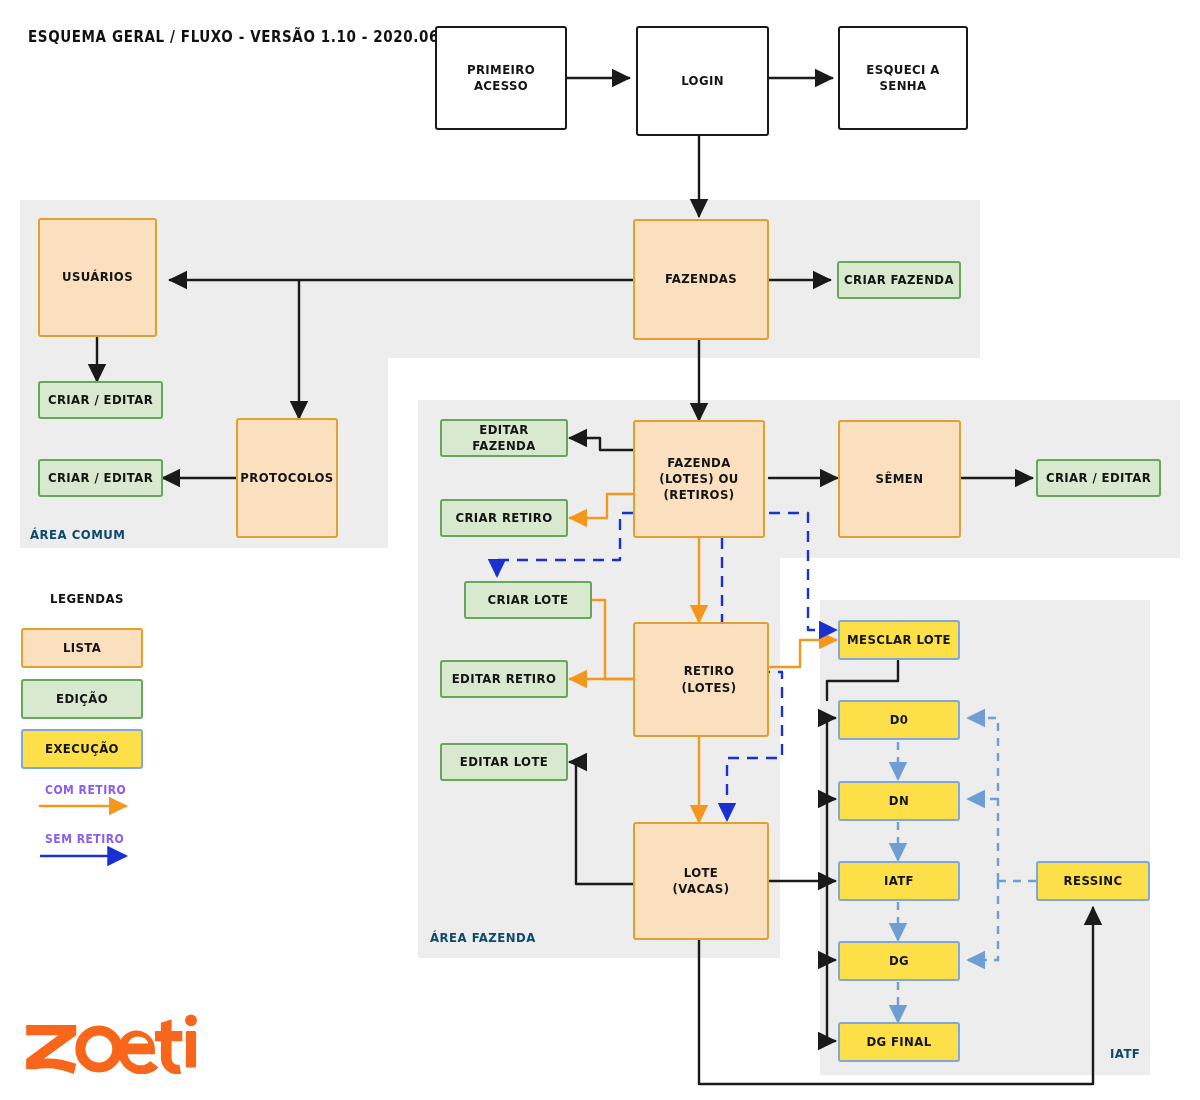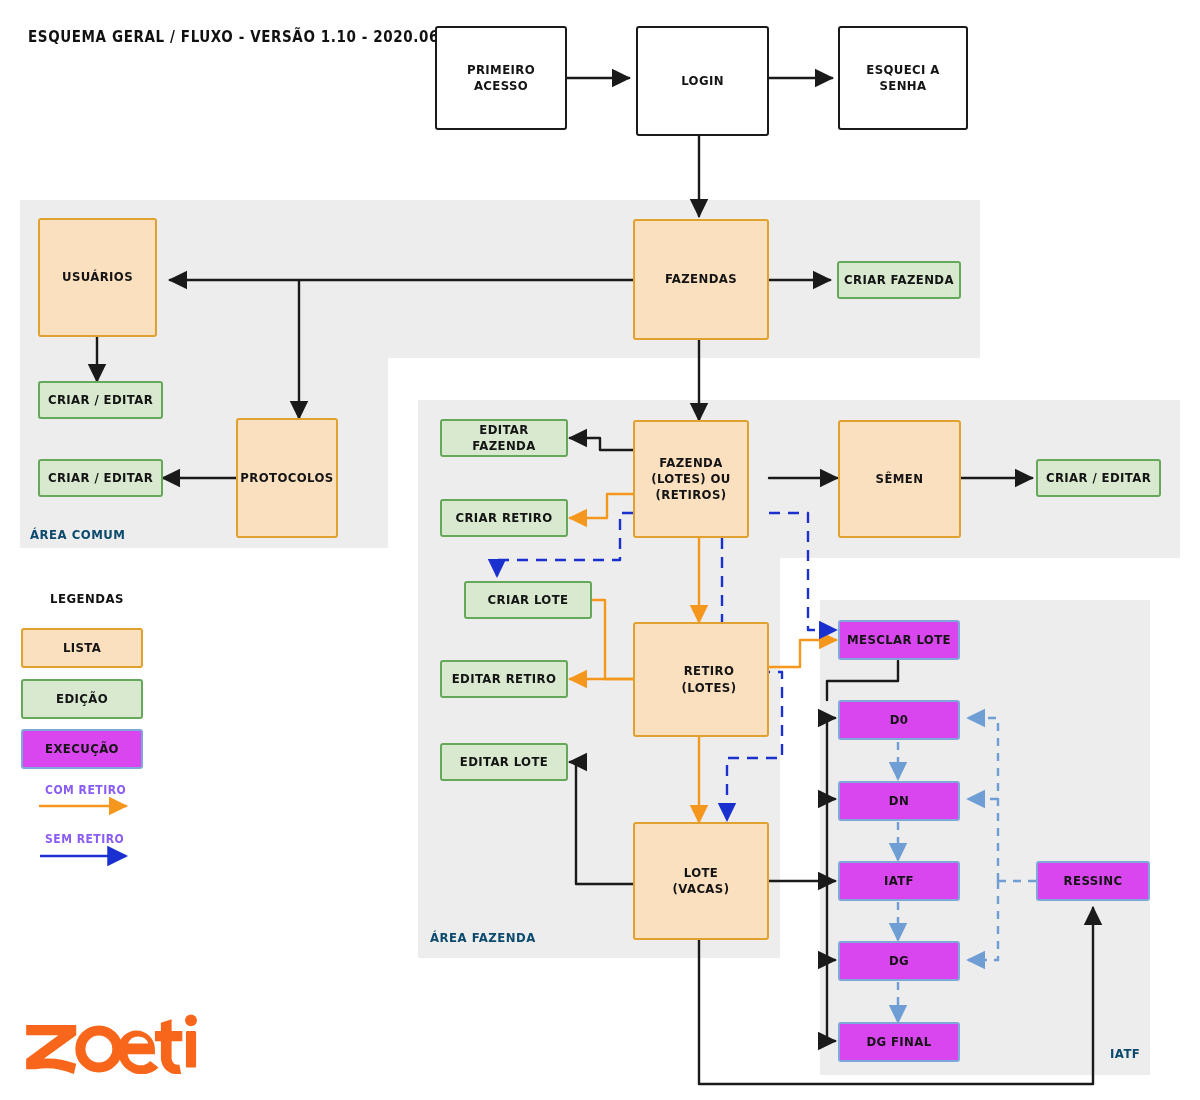--- a/index.html
+++ b/index.html
@@ -13,21 +13,21 @@
               font-weight:700;white-space:nowrap;}
 
   
   .node{position:absolute;box-sizing:border-box;display:flex;align-items:center;
         justify-content:center;text-align:center;line-height:1.25;
         font-size:13px;font-weight:700;color:#141414;letter-spacing:.4px;
         border-radius:3px;padding:2px 4px;}
   .n-white{background:#ffffff;border:2px solid #1a1a1a;}
   .n-orange{background:#fbe0c0;border:2px solid #e0a12e;}
   .n-green{background:#d8e9cf;border:2px solid #66a85a;}
-  .n-blue{background:#d946ef;border:2px solid #7fa8da;}
+  .n-blue{background:#fde047;border:2px solid #7fa8da;}
 
   
   #title{position:absolute;left:28px;top:28px;font-size:15px;font-weight:700;
          letter-spacing:.6px;color:#111;white-space:nowrap;}
 
   
   #legend-title{position:absolute;left:50px;top:591px;font-size:13px;font-weight:700;
                 letter-spacing:.5px;color:#111;}
   .legend-line-label{position:absolute;font-size:12px;font-weight:700;
                      letter-spacing:.5px;color:#8b5cf6;white-space:nowrap;}
@@ -152,21 +152,21 @@
     <span>CRIAR / EDITAR</span>
   </div>
 
   <div class="node n-orange" style="left:633px;top:219px;width:136px;height:121px;">
     <span>FAZENDAS</span>
   </div>
   <div class="node n-green" style="left:837px;top:261px;width:124px;height:38px;">
     <span>CRIAR FAZENDA</span>
   </div>
 
-  <div class="node n-orange" style="left:633px;top:420px;width:116px;height:118px;flex-direction:column;">
+  <div class="node n-orange" style="left:633px;top:420px;width:132px;height:118px;flex-direction:column;">
     <span>FAZENDA</span>
     <span>(LOTES) OU</span>
     <span>(RETIROS)</span>
   </div>
   <div class="node n-green" style="left:440px;top:419px;width:128px;height:38px;">
     <span>EDITAR FAZENDA</span>
   </div>
   <div class="node n-green" style="left:440px;top:499px;width:128px;height:38px;">
     <span>CRIAR RETIRO</span>
   </div>

